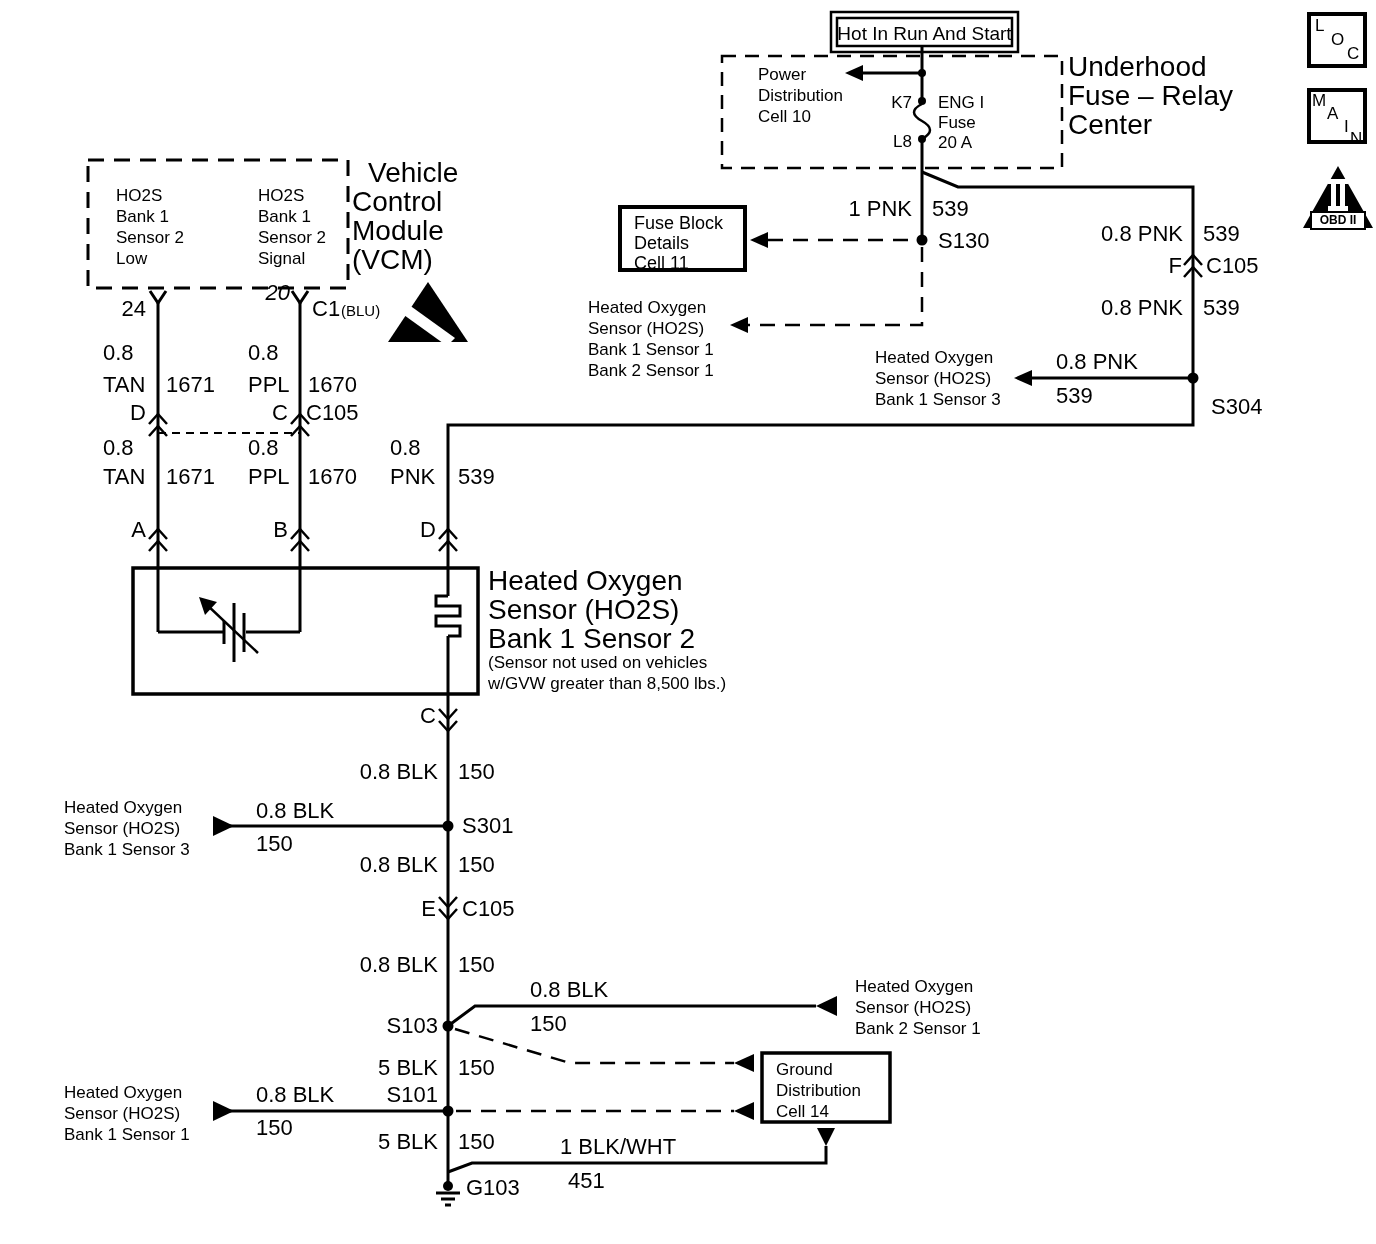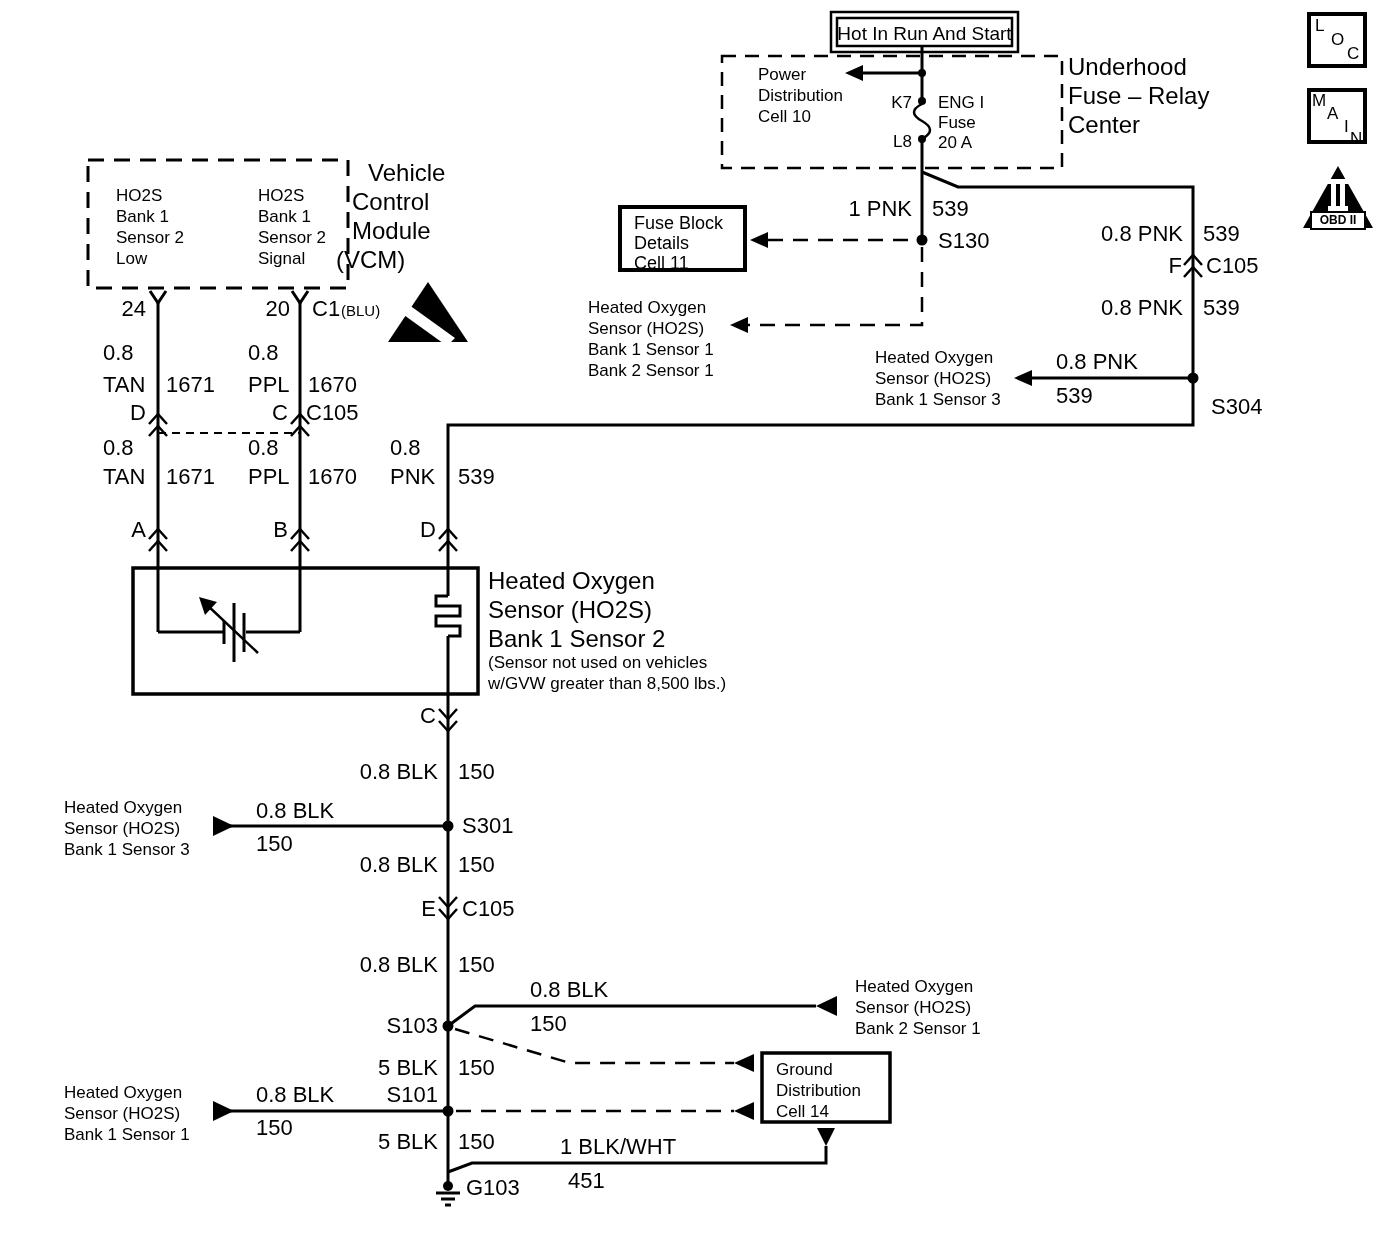--- a/index.html
+++ b/index.html
@@ -2,21 +2,21 @@
 <html><head>
 <meta charset="utf-8">
 <style>
   html,body{margin:0;padding:0;background:#fff;}
   #stage{position:relative;width:1376px;height:1244px;background:#ffffff;overflow:hidden;
          font-family:"Liberation Sans",sans-serif;color:#000;}
   #stage svg{position:absolute;left:0;top:0;}
   .t{position:absolute;font:400 22px/24px "Liberation Sans",sans-serif;color:#000;white-space:nowrap;}
   .sm{font-size:17px;line-height:21px;}
   .md{font-size:18px;line-height:20px;}
-  .lg{font-size:24px;line-height:29px;}
+  .lg{font-size:28px;line-height:29px;}
   .tiny{font-size:15px;line-height:17px;}
   .ra{text-align:right;}
   .ctr{text-align:center;}
   .corner-letter{font-size:17px;line-height:17px;}
   .obd-label{font:700 12px/15px "Liberation Sans",sans-serif;text-align:center;}
 </style>
 </head>
 <body>
 
 <div id="stage">
@@ -189,23 +189,23 @@
 <div class="t sm" style="left:116px;top:206px;">Bank 1</div>
 <div class="t sm" style="left:116px;top:227px;">Sensor 2</div>
 <div class="t sm" style="left:116px;top:248px;">Low</div>
 <div class="t sm" style="left:258px;top:185px;">HO2S</div>
 <div class="t sm" style="left:258px;top:206px;">Bank 1</div>
 <div class="t sm" style="left:258px;top:227px;">Sensor 2</div>
 <div class="t sm" style="left:258px;top:248px;">Signal</div>
 <div class="t lg" style="left:368px;top:158px;">Vehicle</div>
 <div class="t lg" style="left:352px;top:187px;">Control</div>
 <div class="t lg" style="left:352px;top:216px;">Module</div>
-<div class="t lg" style="left:336px;top:245px;">(VCM)</div>
+<div class="t lg" style="left:352px;top:245px;">(VCM)</div>
 <div class="t ra" style="left:106px;top:297px;width:40px;">24</div>
-<div class="t ra" style="left:250px;top:297px;width:40px;">20</div>
+<div class="t ra" style="left:250px;top:281px;width:40px;font-style:italic;">20</div>
 <div class="t" style="left:312px;top:297px;">C1</div>
 <div class="t tiny" style="left:341px;top:302px;">(BLU)</div>
 
 <div class="t" style="left:103px;top:341px;">0.8</div>
 <div class="t" style="left:103px;top:373px;">TAN</div>
 <div class="t" style="left:166px;top:373px;">1671</div>
 <div class="t" style="left:248px;top:341px;">0.8</div>
 <div class="t" style="left:248px;top:373px;">PPL</div>
 <div class="t" style="left:308px;top:373px;">1670</div>
 <div class="t ra" style="left:116px;top:401px;width:30px;">D</div>

